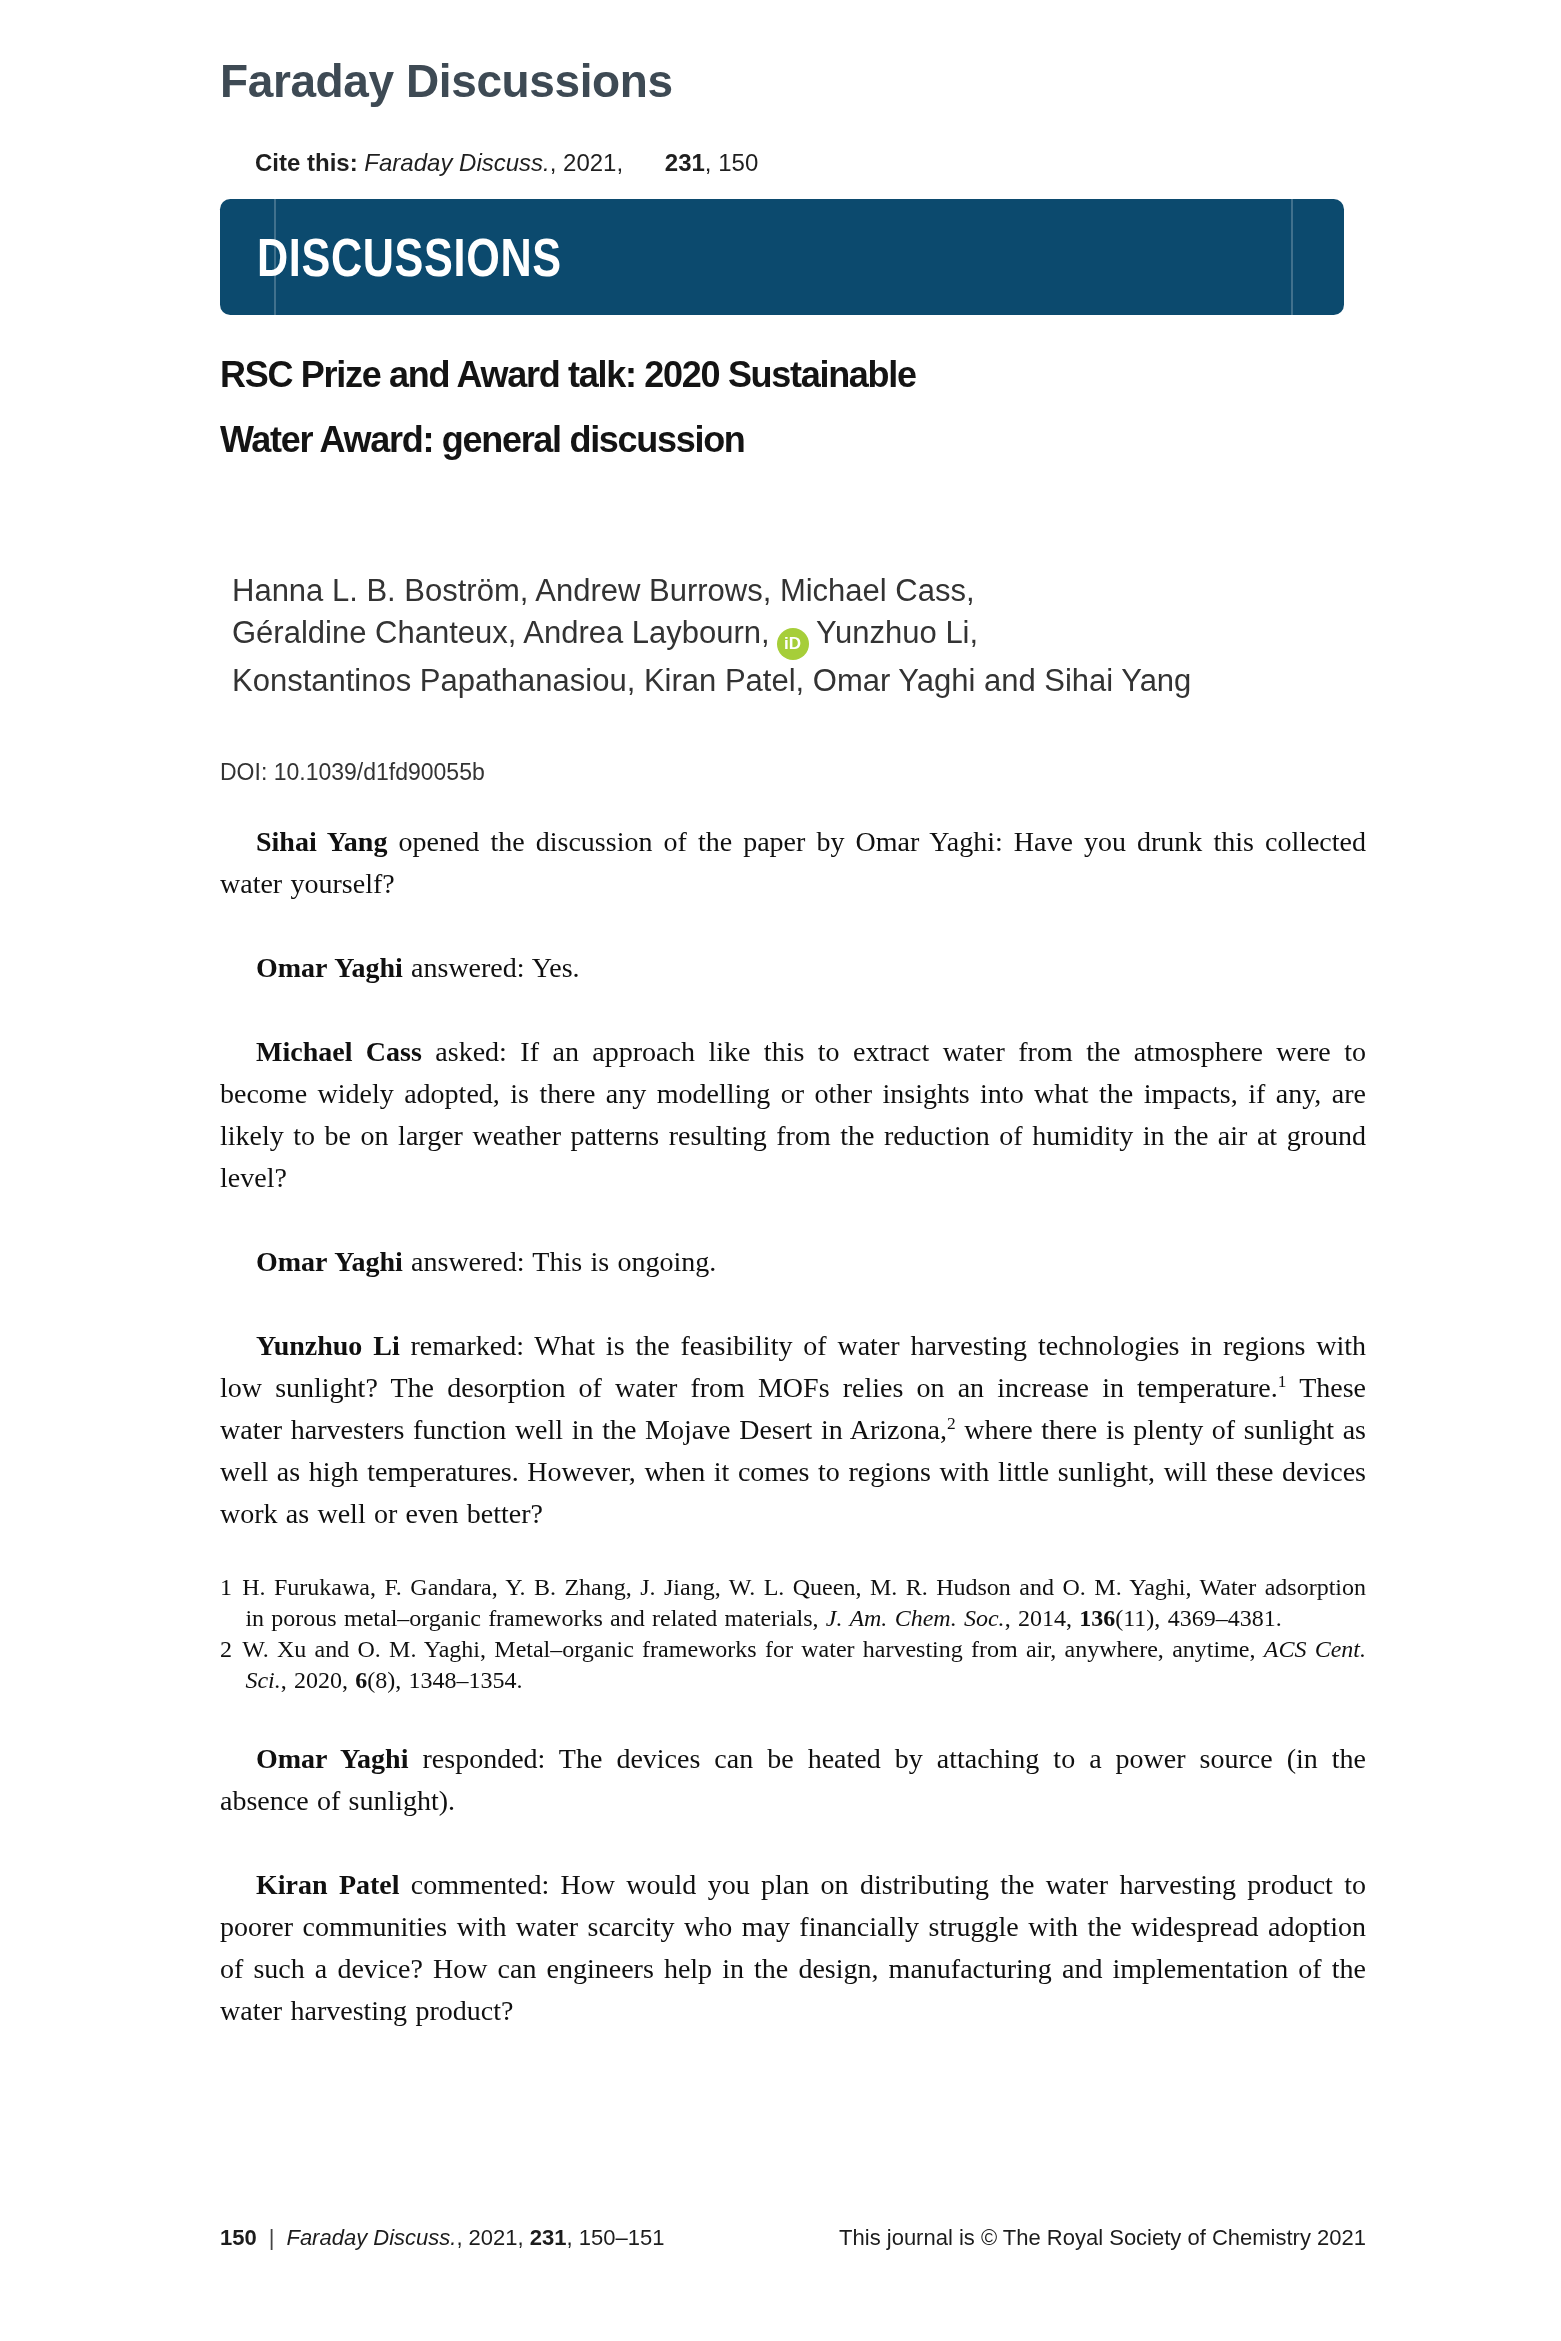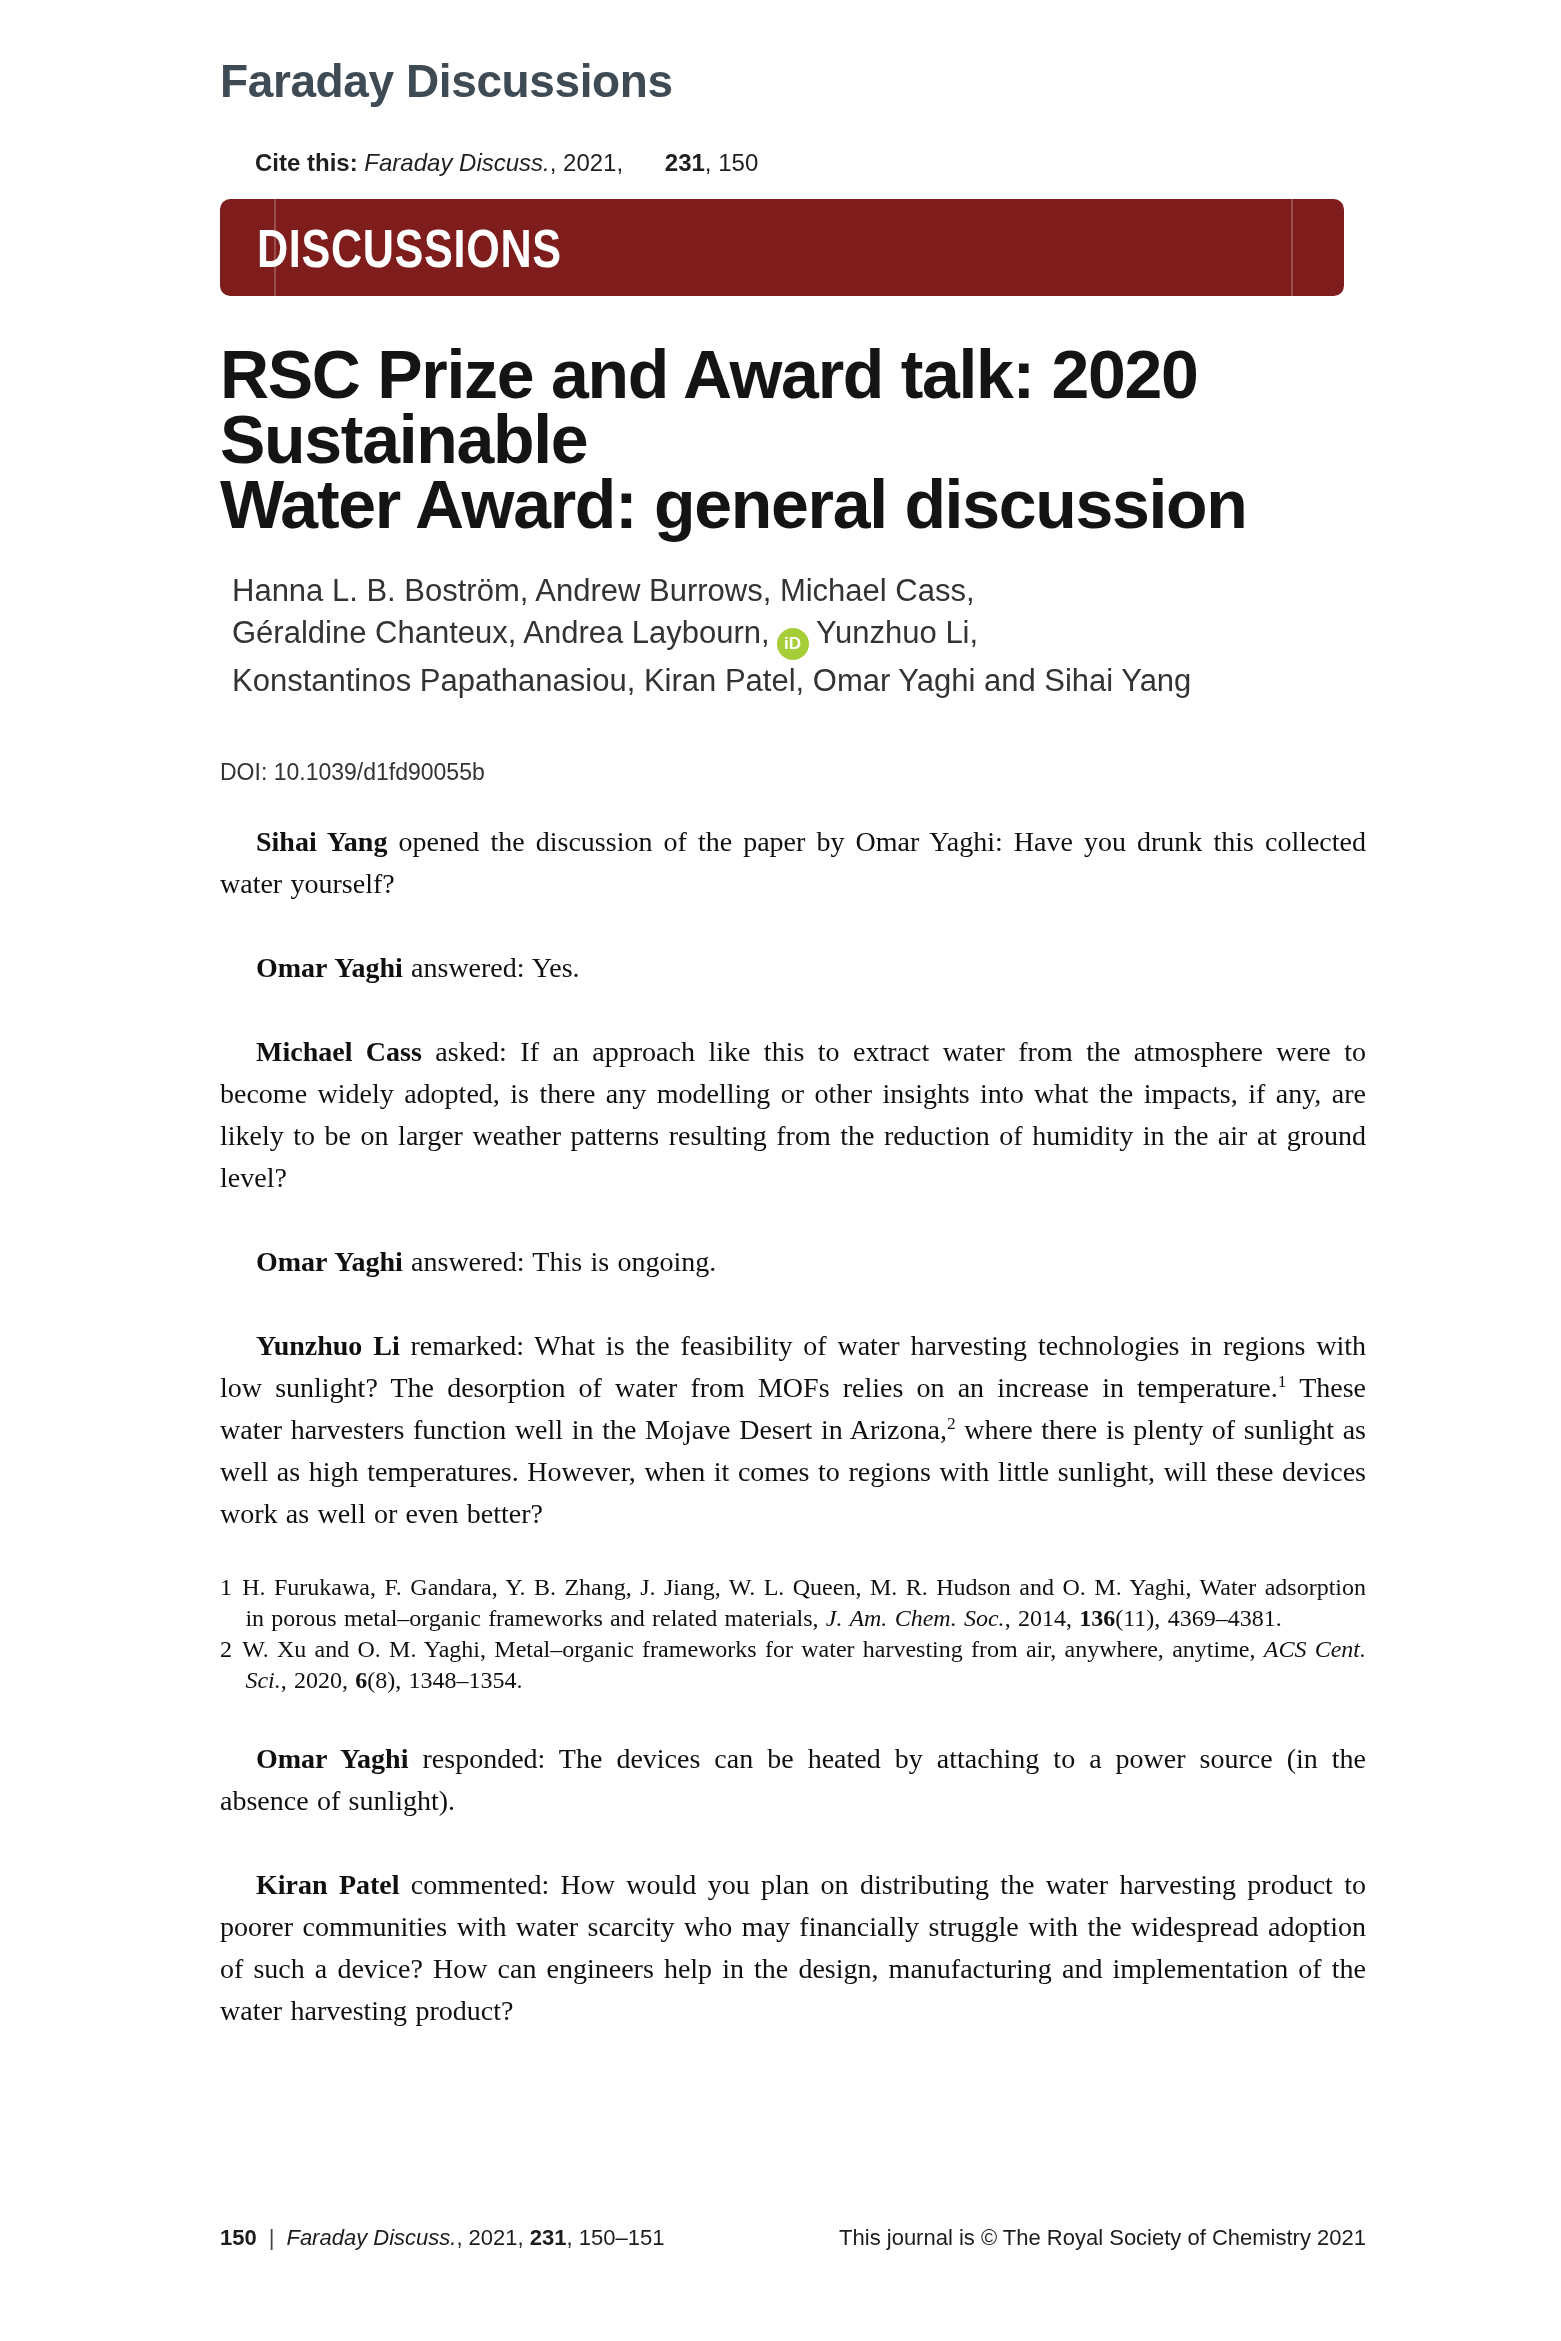--- a/index.html
+++ b/index.html
@@ -24,36 +24,36 @@
   .rsc-logo svg { width:81px; height:90px; display:block; }
   .rsc-logo-text {
     margin-left:13.6px; margin-top:20.3px;
     font-size:30.5px; line-height:33px; color:#0d4a73; letter-spacing:0.4px;
     white-space:nowrap;
   }
   .rsc-logo-text .b { font-weight:bold; }
 
   
   .banner {
-    position:absolute; left:220px; top:199px; width:1124px; height:97px;
-    background:#7f1d1d; border-radius:10.2px; display:flex; align-items:center;
+    position:absolute; left:220px; top:199px; width:1124px; height:116px;
+    background:#0c4a6e; border-radius:10.2px; display:flex; align-items:center;
   }
   .banner-label {
     color:#ffffff; font-weight:bold; font-size:54px; letter-spacing:0.8px;
     transform:scaleX(0.8); transform-origin:left center; margin-left:37px;
     white-space:nowrap;
   }
   .banner-fold { position:absolute; top:0; width:1.7px; height:100%; background:rgba(255,255,255,0.22); }
   .banner-fold.left  { left:54px; }
   .banner-fold.right { right:51px; }
 
   
   .article-title {
     position:absolute; left:220px; top:342px; width:1146px;
-    font-size:68px; font-weight:bold; line-height:65px; letter-spacing:-1.3px;
+    font-size:36px; font-weight:bold; line-height:65px; letter-spacing:-1.3px;
     color:#141414;
   }
   .authors {
     position:absolute; left:232px; top:534px; width:1146px;
     font-size:31px; line-height:42px; color:#333333;margin-top:36px;
   }
   .orcid-badge {
     display:inline-flex; width:32px; height:32px; border-radius:50%;
     background:#a6ce39; color:#ffffff; font-size:17px; font-weight:bold;
     align-items:center; justify-content:center; vertical-align:-6px;

